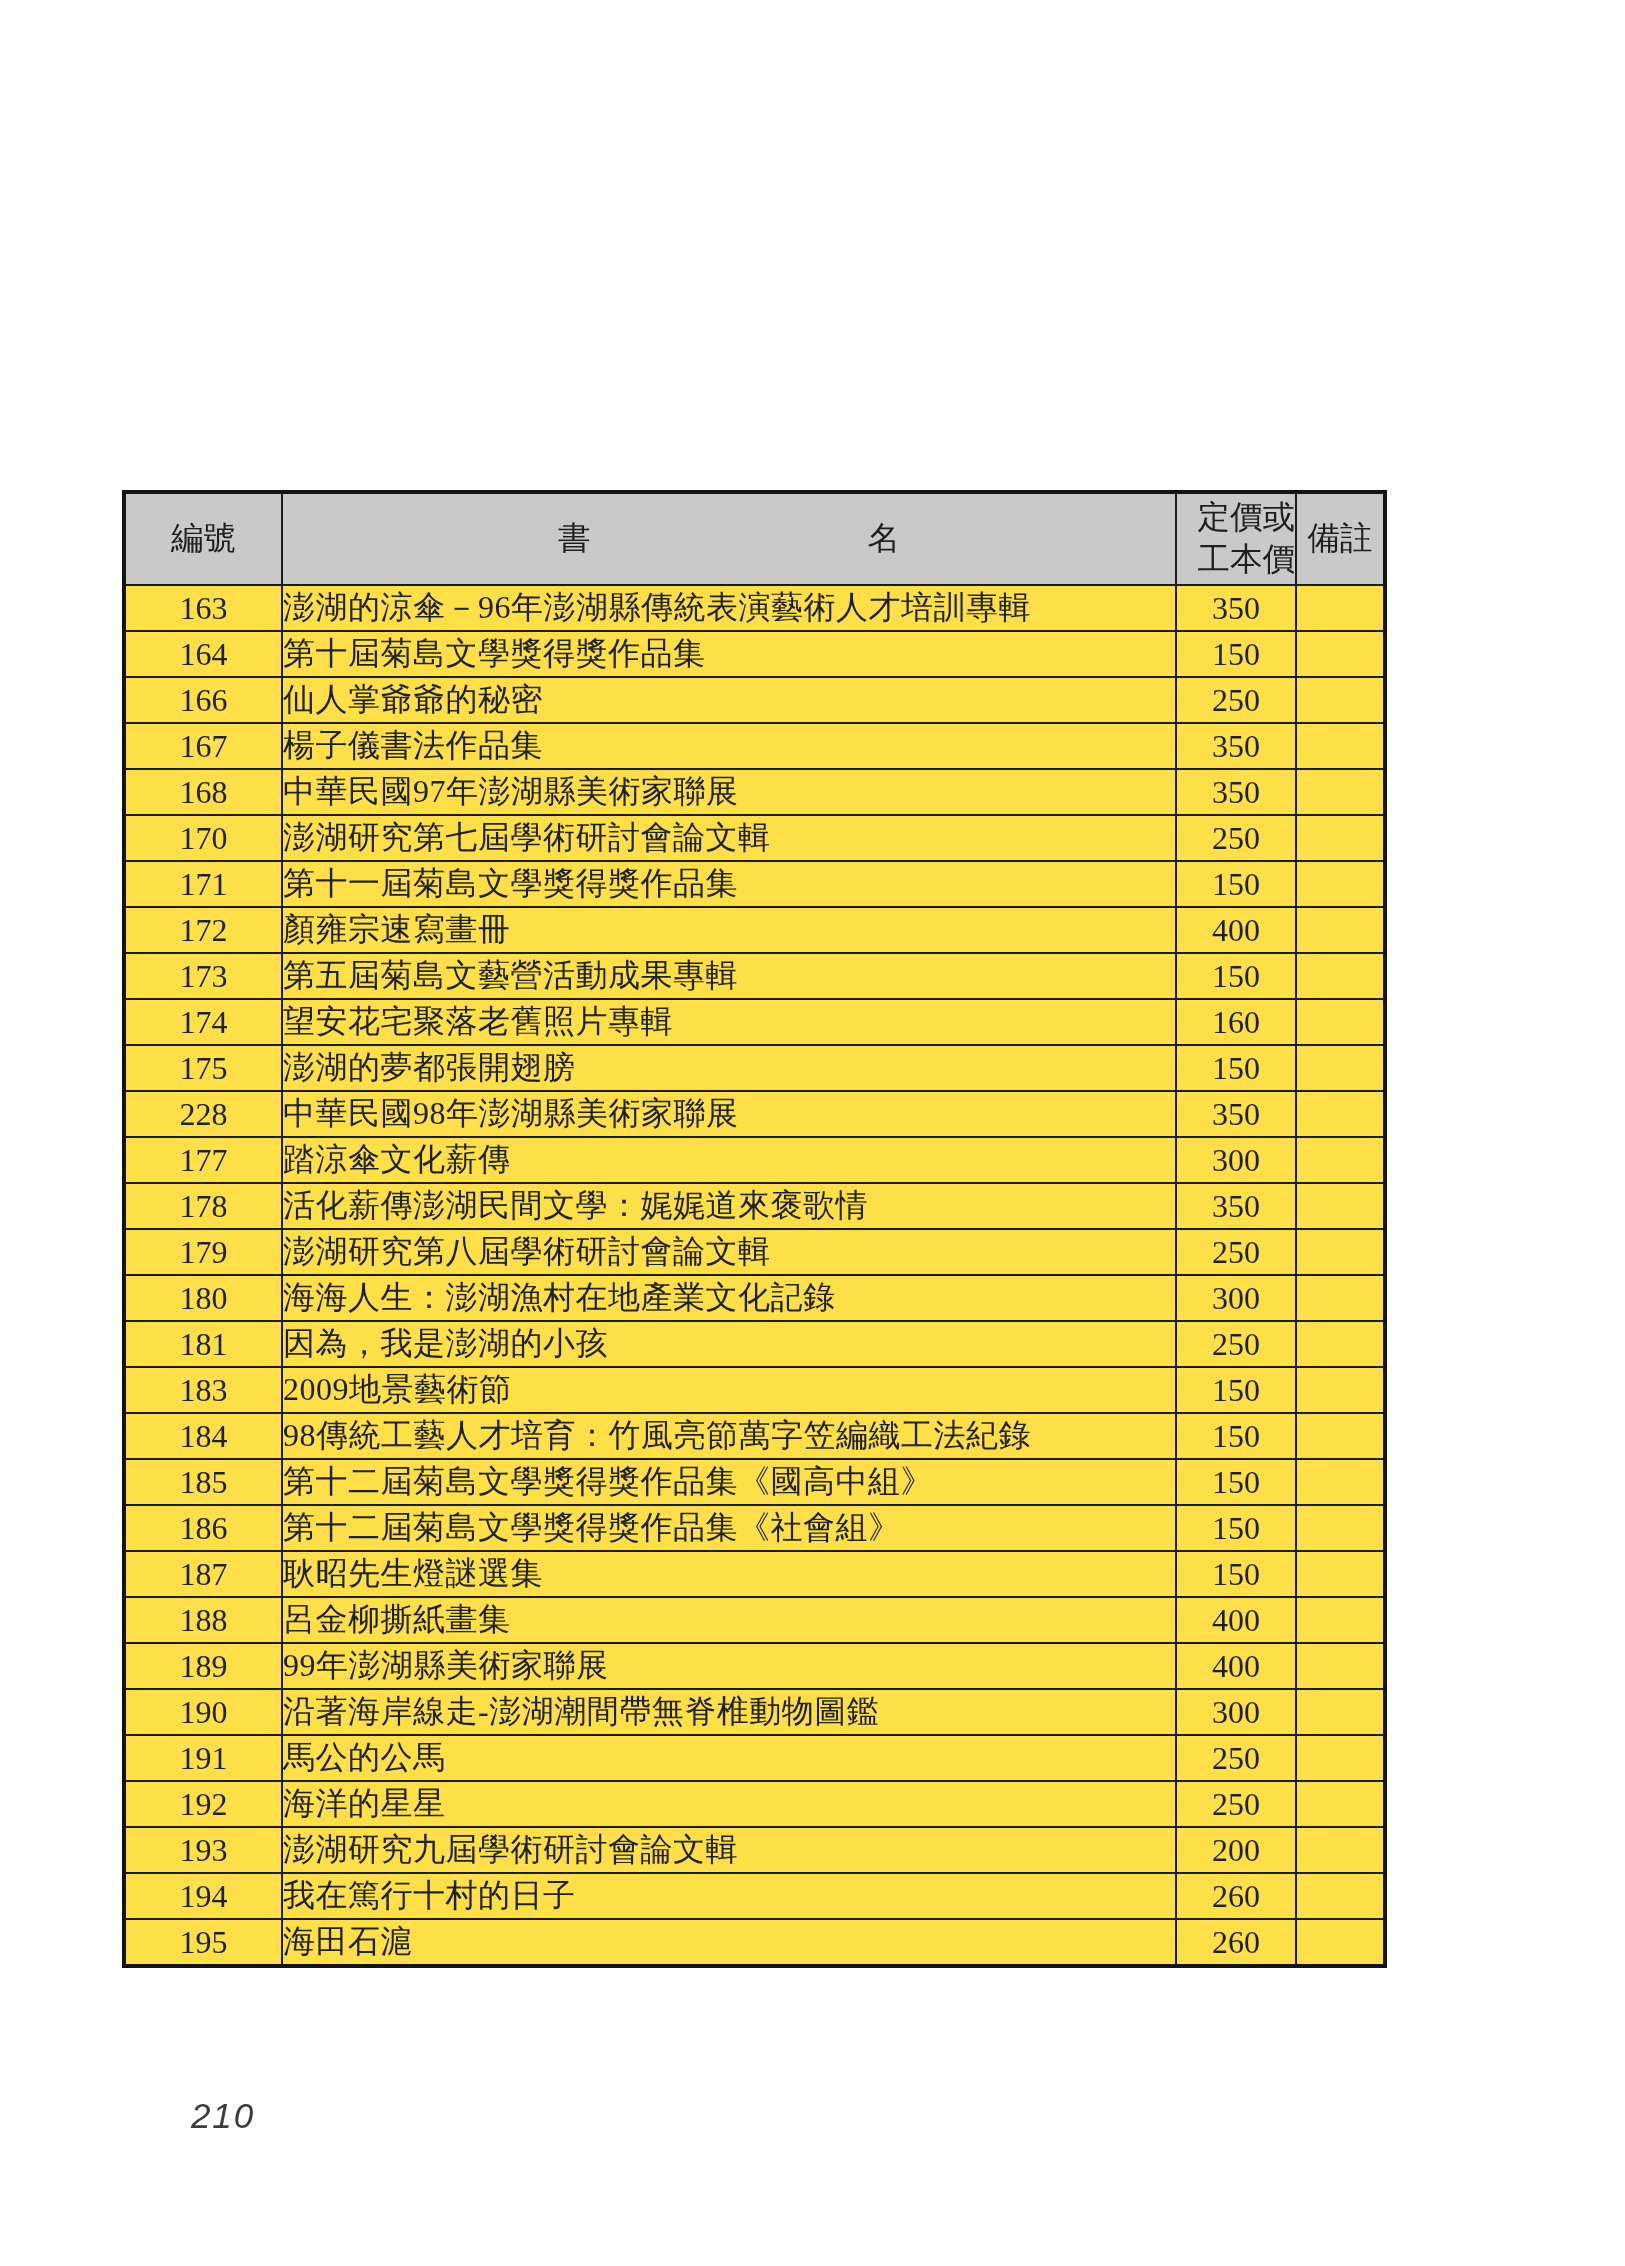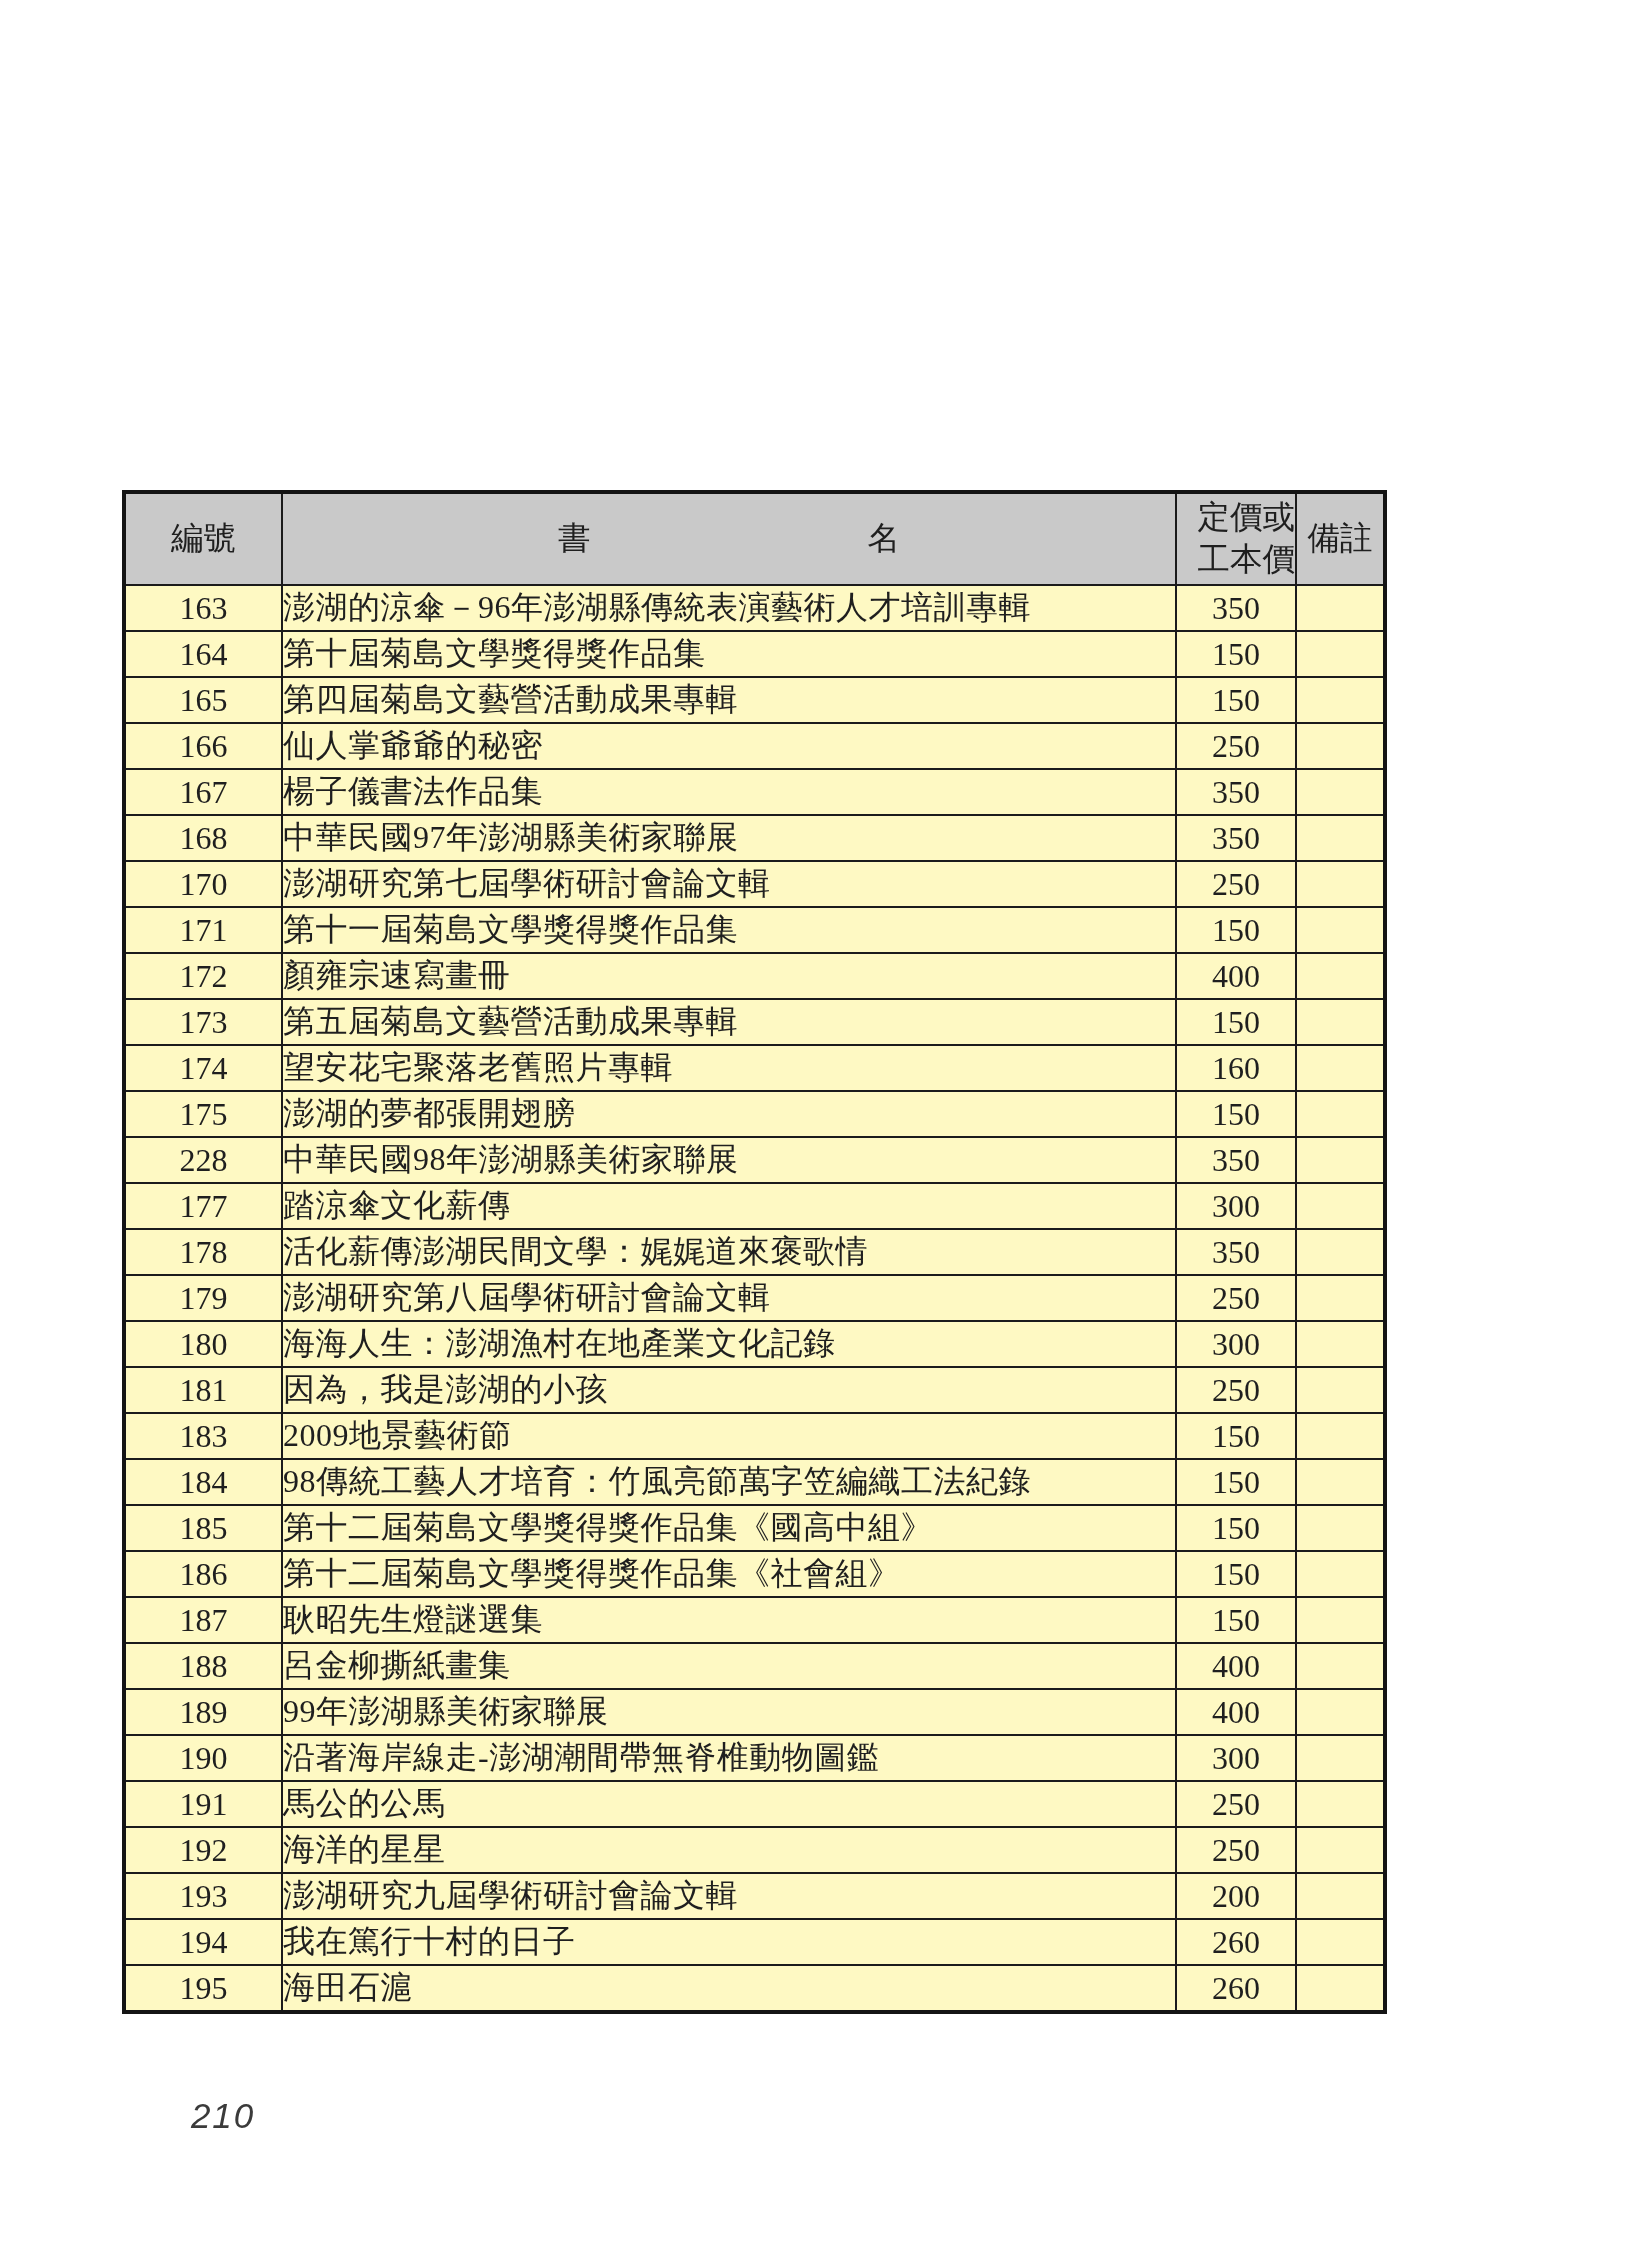--- a/index.html
+++ b/index.html
@@ -36,21 +36,21 @@
   thead tr {
     height: 93px;
     background: #c9c9c9;
   }
   thead th {
     border-bottom: 3.8px solid #141414;
     font-size: 32.5px;
   }
   tbody tr {
     height: 43px;
-    background: #fef9c3;
+    background: #fde047;
   }
   td.col-no, td.col-price, td.col-note {
     text-align: center;
     font-size: 32px;
   }
   td.col-title {
     text-align: left;
     padding-left: 13.4px;
     font-size: 32px;
     letter-spacing: 0.5px;
@@ -113,26 +113,20 @@
           <td class="col-price">350</td>
           <td class="col-note"></td>
         </tr>
         <tr>
           <td class="col-no">164</td>
           <td class="col-title">第十屆菊島文學獎得獎作品集</td>
           <td class="col-price">150</td>
           <td class="col-note"></td>
         </tr>
         <tr>
-          <td class="col-no">165</td>
-          <td class="col-title">第四屆菊島文藝營活動成果專輯</td>
-          <td class="col-price">150</td>
-          <td class="col-note"></td>
-        </tr>
-        <tr>
           <td class="col-no">166</td>
           <td class="col-title">仙人掌爺爺的秘密</td>
           <td class="col-price">250</td>
           <td class="col-note"></td>
         </tr>
         <tr>
           <td class="col-no">167</td>
           <td class="col-title">楊子儀書法作品集</td>
           <td class="col-price">350</td>
           <td class="col-note"></td>

